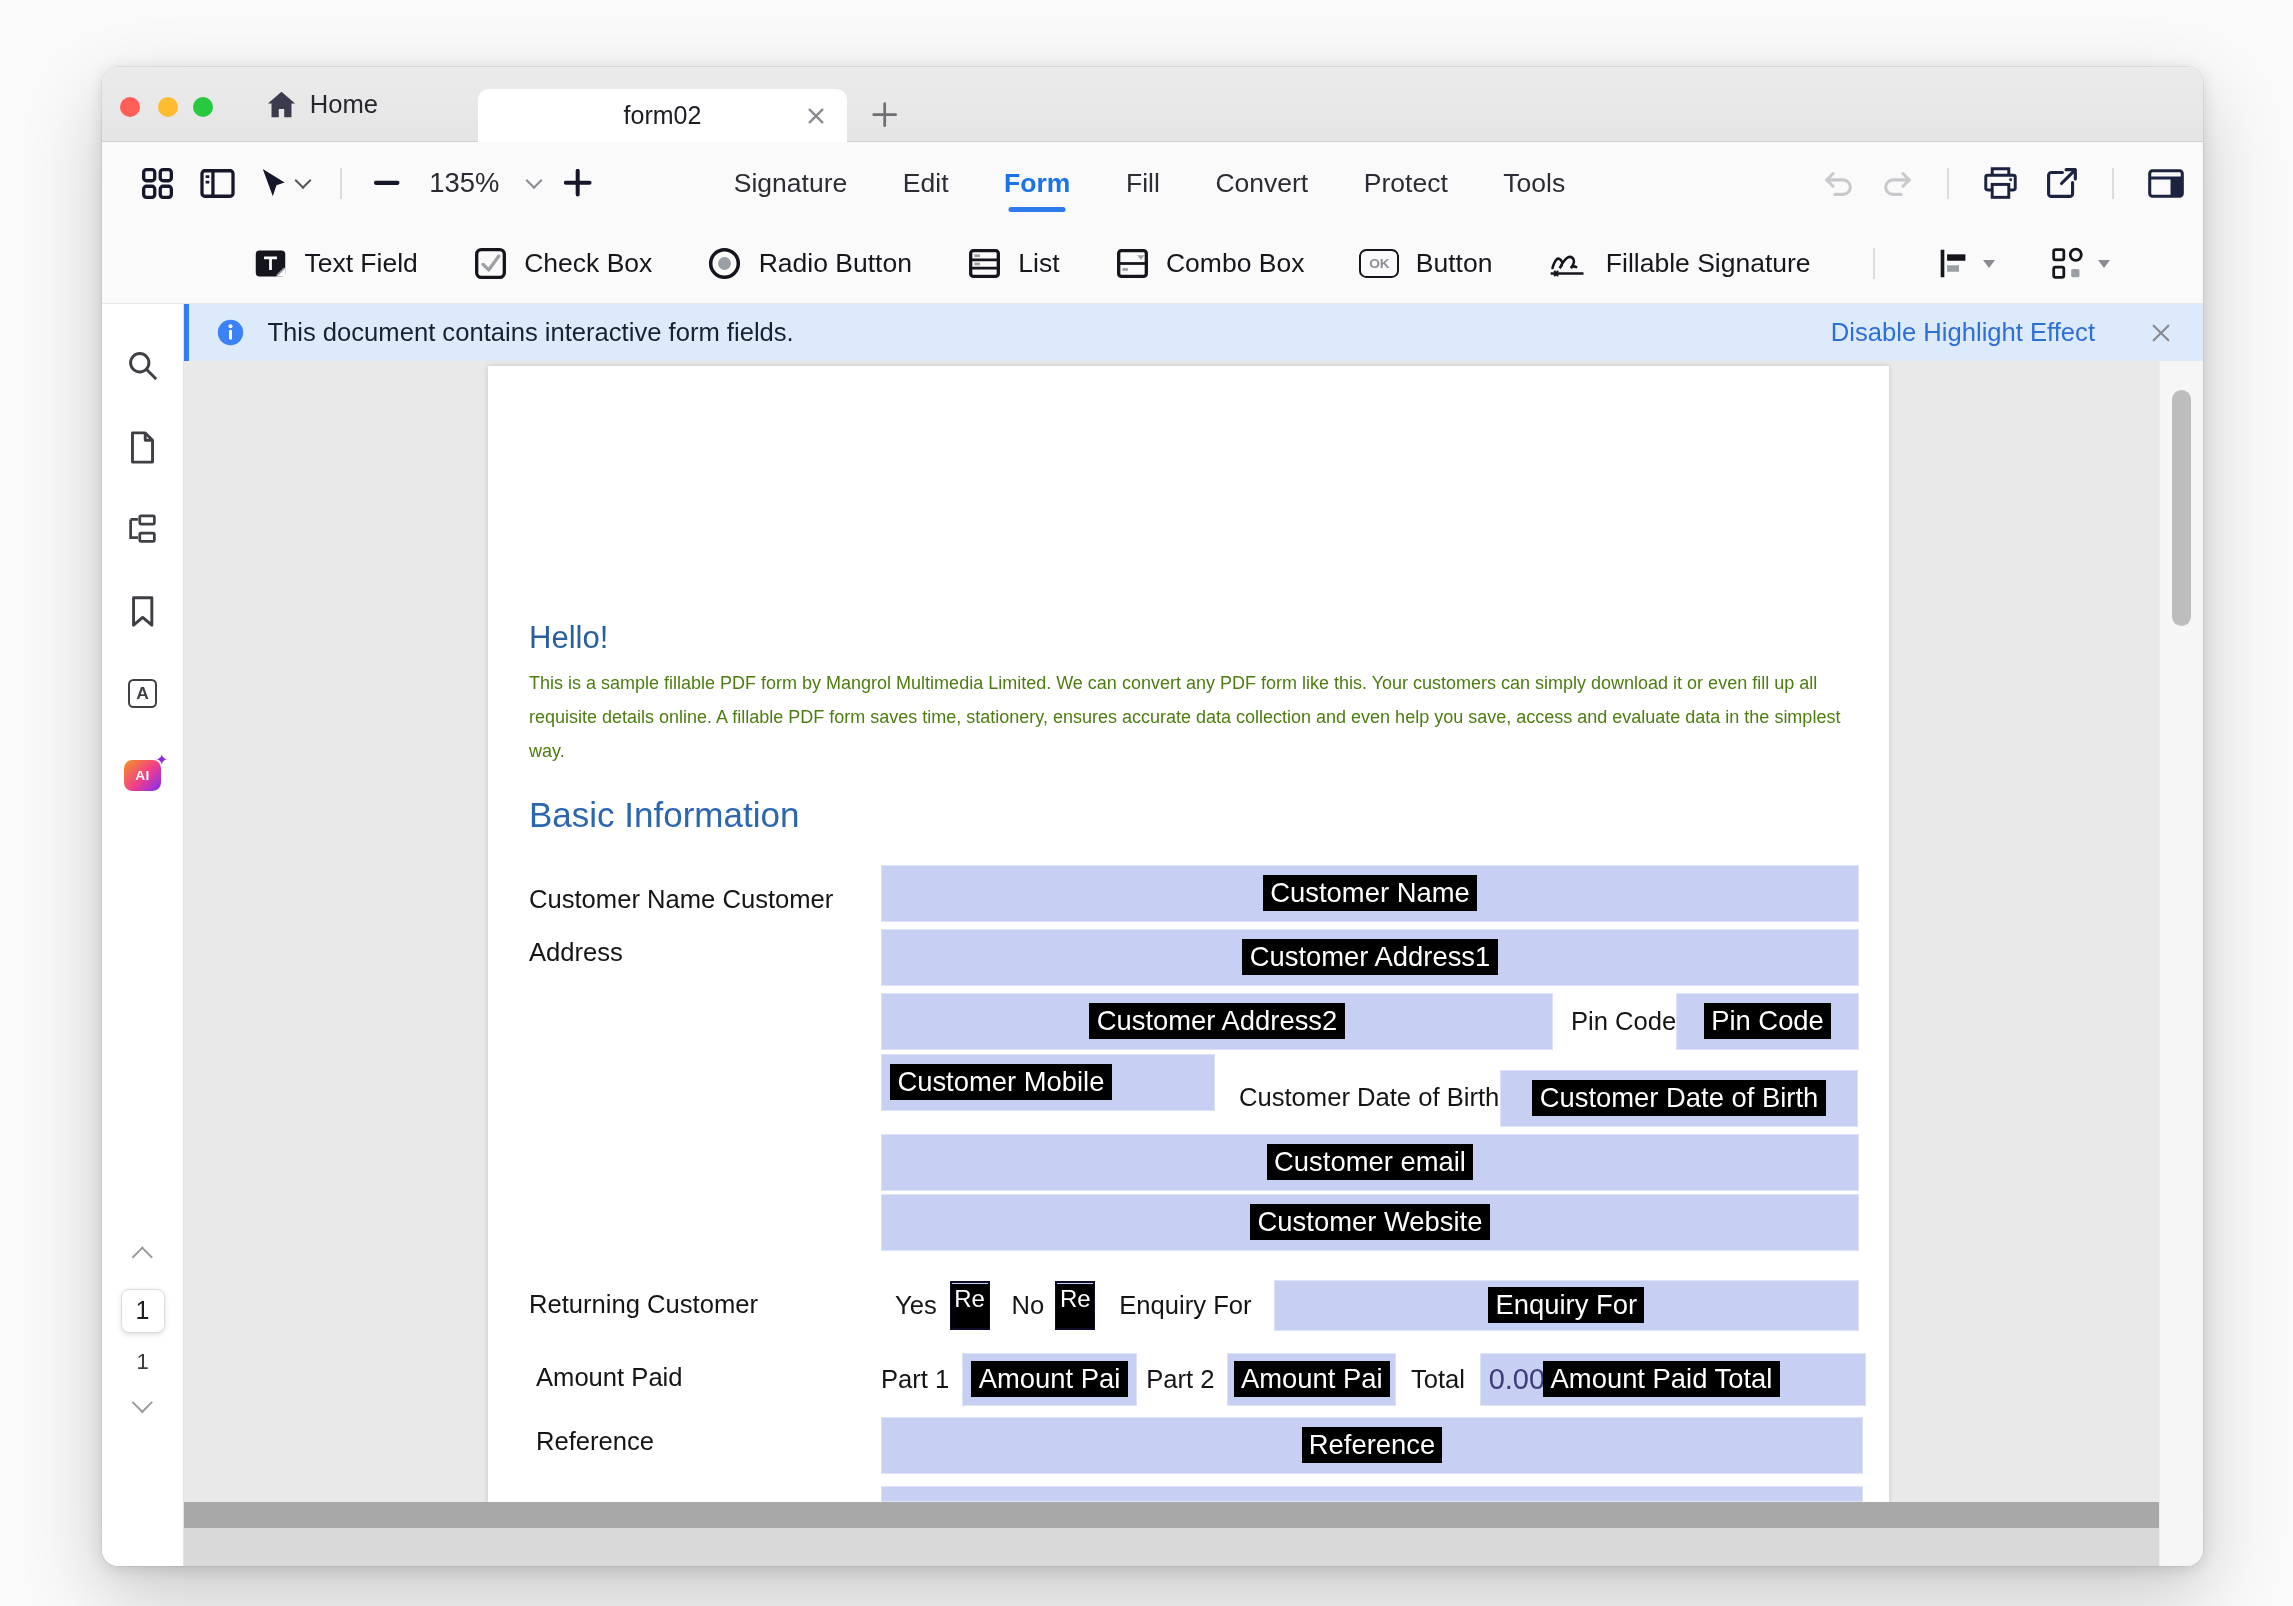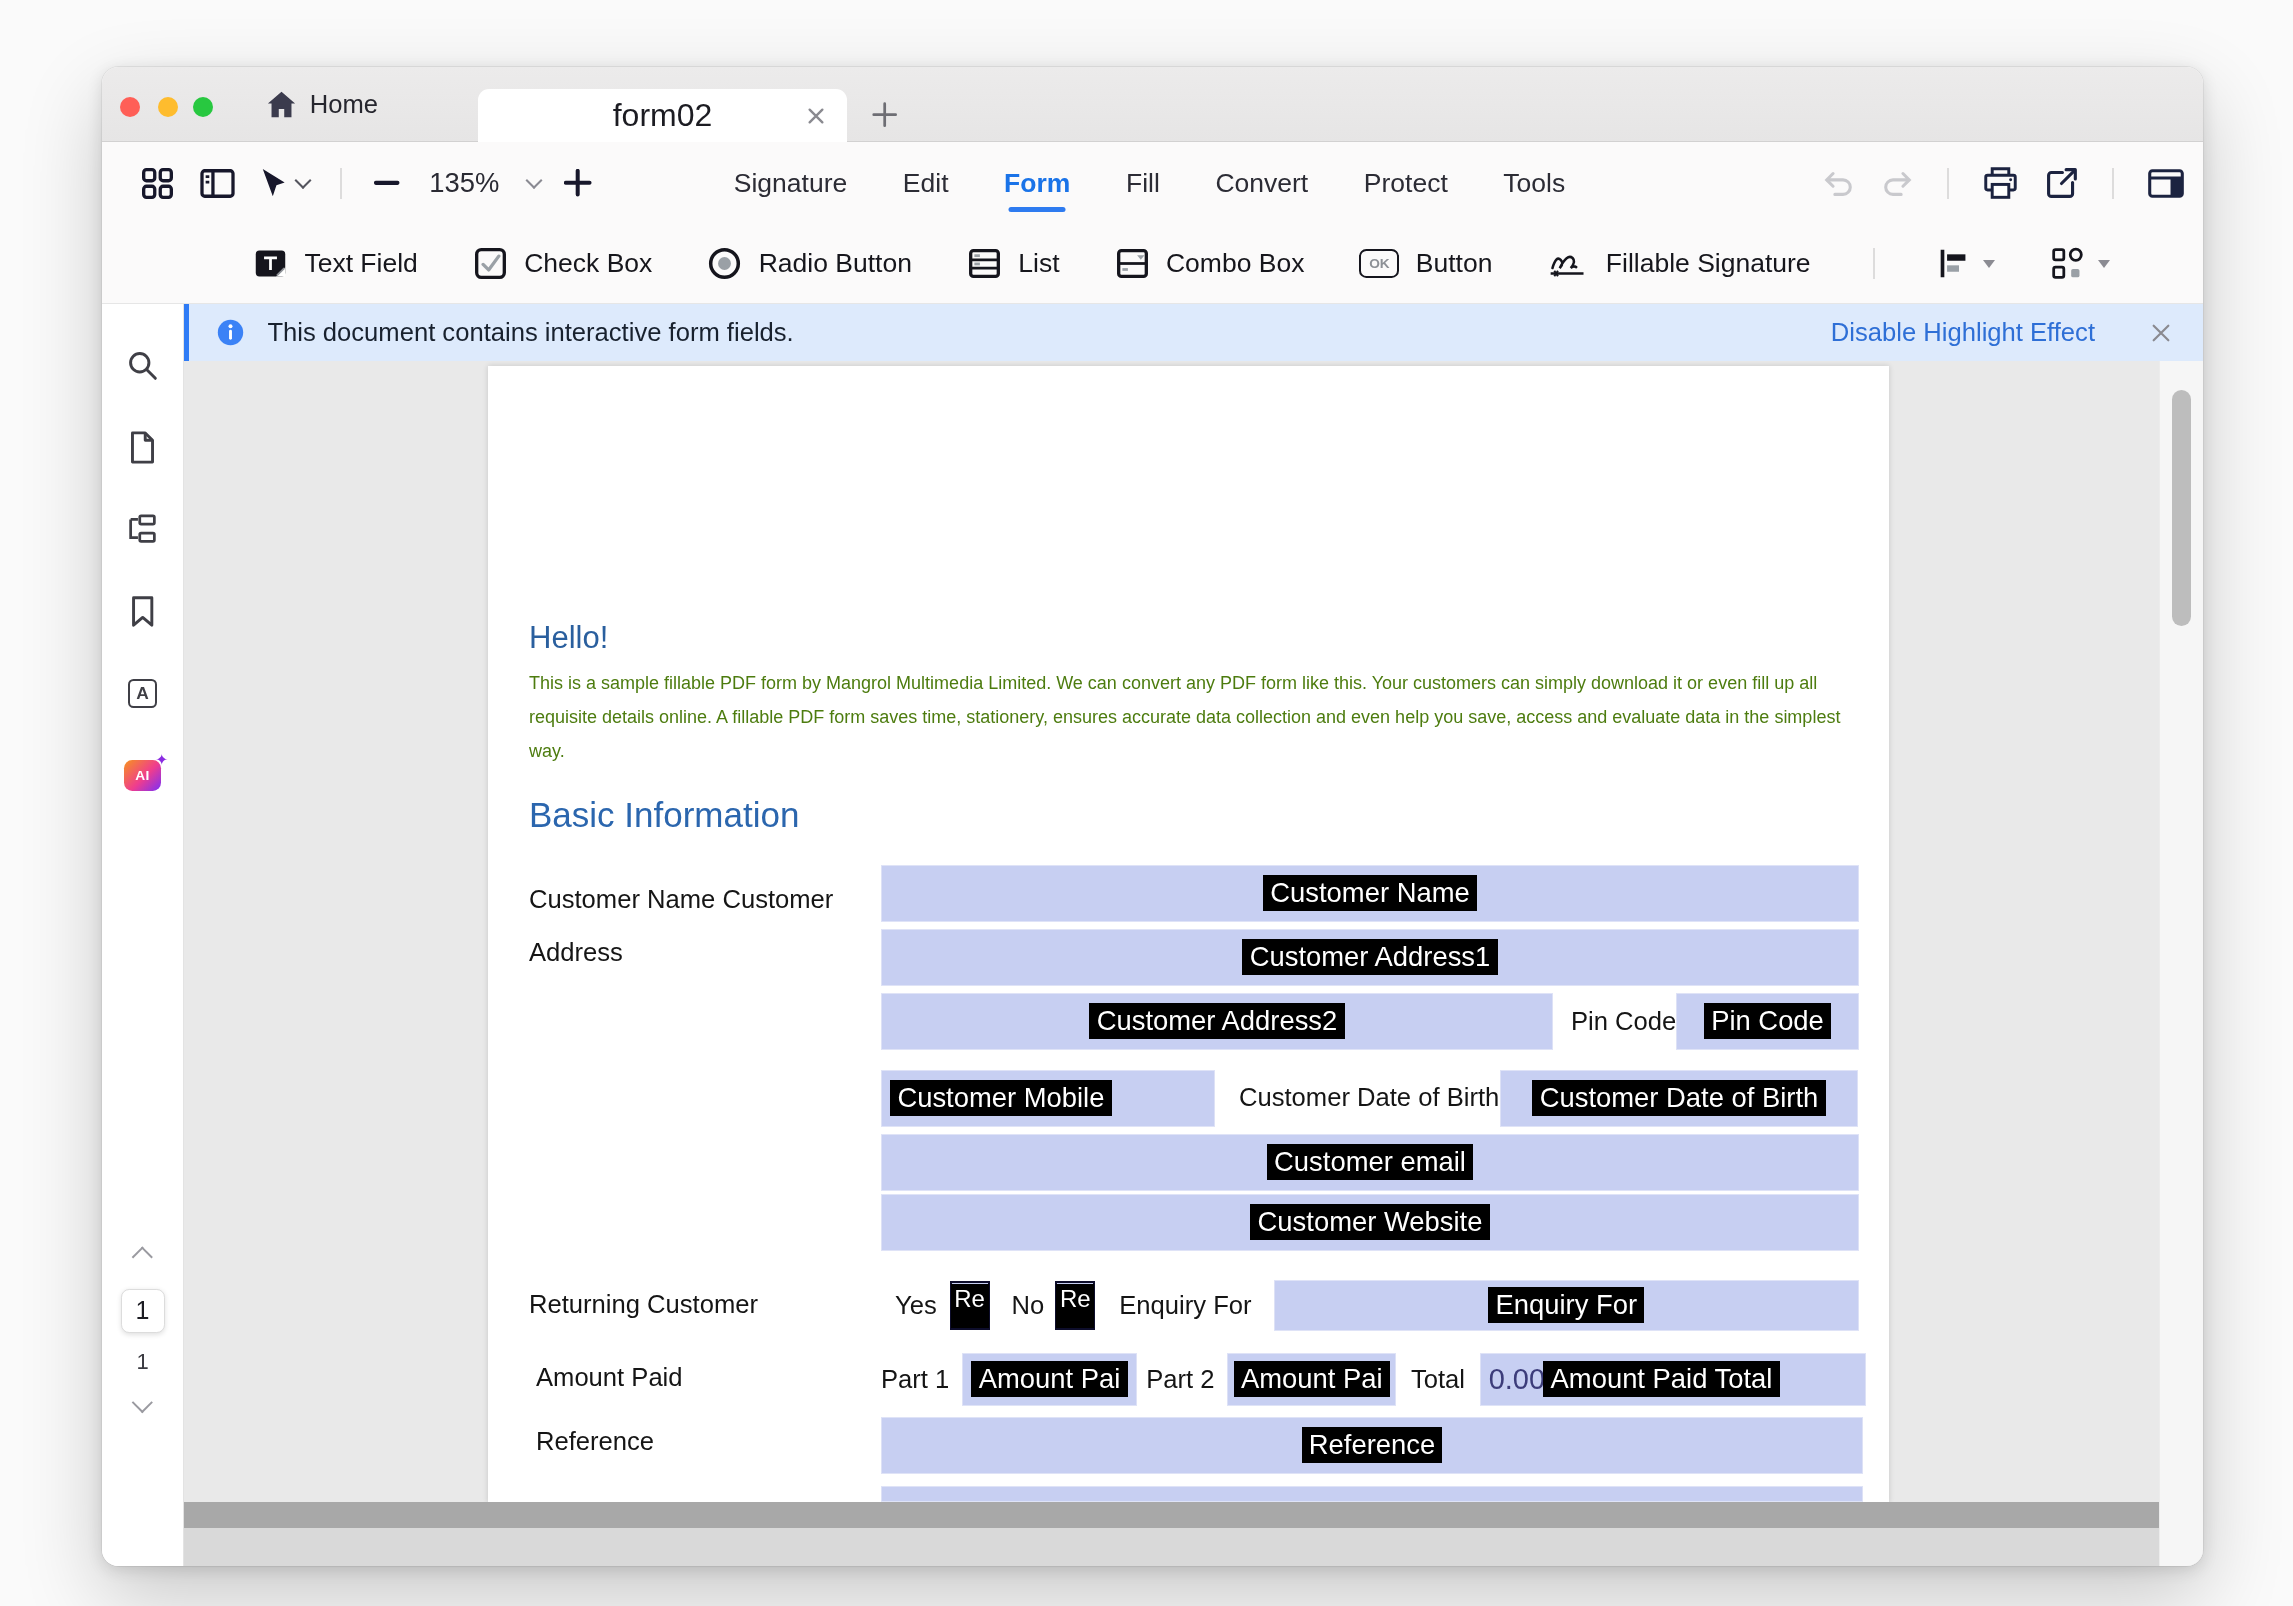--- a/index.html
+++ b/index.html
@@ -13,21 +13,21 @@
 
   
   .titlebar { height:75px; background:linear-gradient(#eceBeb,#e6e5e5); border-bottom:0.9px solid #d2d1d1;
     position:relative; flex:0 0 auto; }
   .tl { position:absolute; top:40px; width:20px; height:20px; border-radius:50%; transform:translateY(-50%); }
   .tl.red{ left:18.3px; background:#ff5f57; } .tl.yellow{ left:56px; background:#febc2e; } .tl.green{ left:91px; background:#28c840; }
   .home-tab { position:absolute; left:164px; top:0; height:75px; display:flex; align-items:center; gap:12.8px; cursor:default; }
   .home-tab span{ font-size:25.6px; color:#26262e; }
   .doc-tab { position:absolute; left:376px; top:22px; width:369px; height:53px; background:#fff;
     border-radius:11px 11px 0 0; display:flex; align-items:center; justify-content:center; }
-  .doc-tab .label{ font-size:32px; color:#1c1c22; }
+  .doc-tab .label{ font-size:25px; color:#1c1c22; }
   .tab-close{ position:absolute; right:20px; top:50%; transform:translateY(-50%); width:22px; height:22px; display:flex; align-items:center; justify-content:center; }
   .newtab { position:absolute; left:766px; top:31px; width:33px; height:33px; display:flex; align-items:center; justify-content:center; }
 
   
   .toolbar { height:82px; background:#fbfafa; display:flex; align-items:center; position:relative; flex:0 0 auto; }
   .tb-left { display:flex; align-items:center; margin-left:38px; gap:24px; }
   .vdiv { width:1.8px; height:31px; background:#dddcdc; margin:0 7.3px; }
   .chev { width:12px; height:12px; border-right:2.7px solid #55555e; border-bottom:2.7px solid #55555e; transform:rotate(45deg) translate(-1.8px,-1.8px); display:inline-block; }
   .zoom-level { font-size:27.4px; color:#2a2a33; min-width:80px; text-align:center; }
   .menus { position:absolute; left:630px; top:0; height:82px; display:flex; align-items:center; gap:52px; }
@@ -410,21 +410,21 @@
             <span class="hl">Customer Address1</span>
           </div>
           <div class="field" style="left:393px; top:627px; width:672px; height:57px;">
             <span class="hl">Customer Address2</span>
           </div>
           <div class="plabel" style="left:1083px; top:629px;">Pin Code</div>
           <div class="field" style="left:1188px; top:627px; width:183px; height:57px;">
             <span class="hl">Pin Code</span>
           </div>
 
-          <div class="field" style="left:393px; top:704px; width:334px; height:57px; justify-content:flex-start; padding-left:9.1px;">
+          <div class="field" style="left:393px; top:688px; width:334px; height:57px; justify-content:flex-start; padding-left:9.1px;">
             <span class="hl">Customer Mobile</span>
           </div>
           <div class="plabel" style="left:751px; top:705px;">Customer Date of Birth</div>
           <div class="field" style="left:1012px; top:704px; width:358px; height:57px;">
             <span class="hl">Customer Date of Birth</span>
           </div>
           <div class="field" style="left:393px; top:768px; width:978px; height:57px;">
             <span class="hl">Customer email</span>
           </div>
           <div class="field" style="left:393px; top:828px; width:978px; height:57px;">

